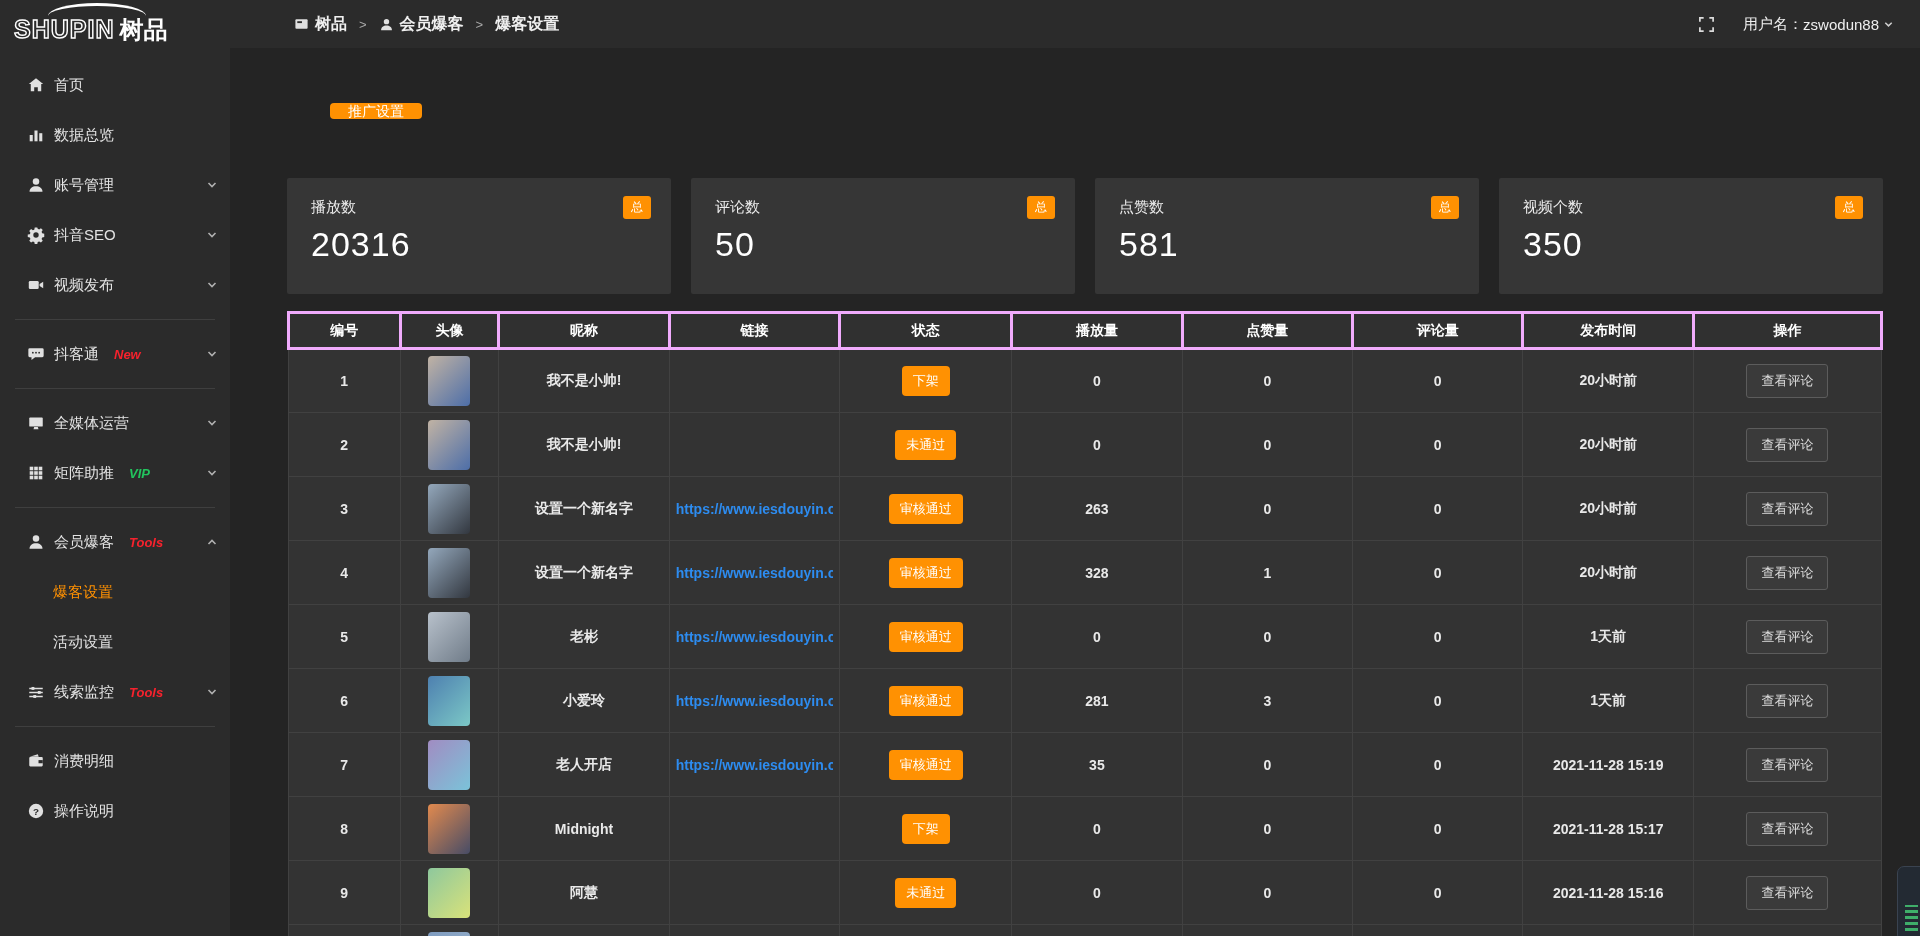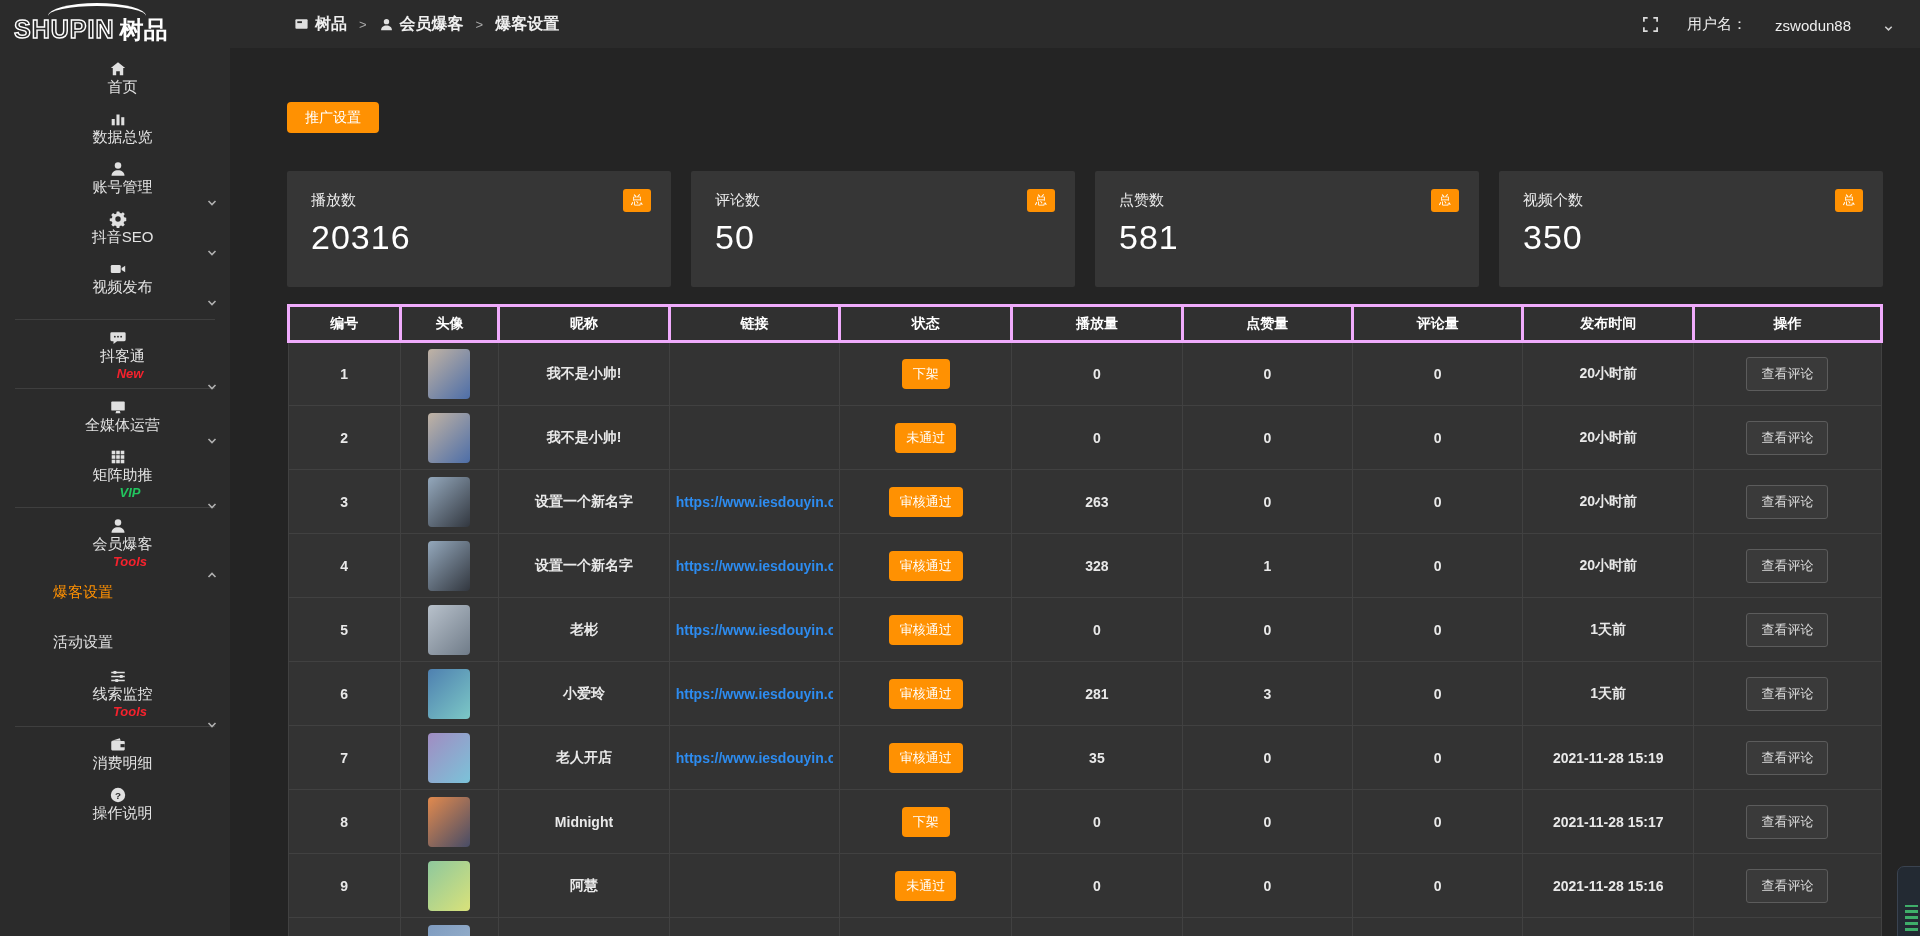--- a/index.html
+++ b/index.html
@@ -13,50 +13,50 @@
   .logo-arc { position:absolute; top:3px; left:48px; width:98px; height:13px;
               border-top:3px solid #fff; border-radius:50% 50% 0 0 / 100% 100% 0 0; }
   .logo-en { font-size:25px; font-weight:800; letter-spacing:1px; color:#fff; line-height:1; }
   @supports (-webkit-text-stroke: 1px #fff) {
     .logo-en { color:transparent; -webkit-text-stroke:1.4px #fff; }
   }
   .logo-cn { font-size:24px; font-weight:800; color:#fff; margin-left:5px; line-height:1; }
 
   .menu { padding-top:12px; }
   .menu-item { height:50px; display:flex; align-items:center; padding:0 12px 0 27px;
-               font-size:15px; color:#e3e3e3; cursor:pointer;flex-direction:column; }
+               font-size:15px; color:#e3e3e3; cursor:pointer; }
   .ic { display:inline-block; }
   .ic svg { width:100%; height:100%; display:block; }
   .menu-item .ic.lead { width:18px; height:18px; margin-right:9px; color:#e0e0e0; flex-shrink:0; }
   .menu-badge { font-size:13px; font-weight:700; font-style:italic; margin-left:15px; }
   .chev { margin-left:auto; width:12px; height:12px; color:#b0b0b0; }
   .menu-subitem { height:50px; display:flex; align-items:center; padding-left:53px;
                   font-size:15px; color:#e3e3e3; cursor:pointer; }
   .menu-subitem.active { color:#ff9102; }
   .menu-divider { border-top:1px solid #3f3f3f; margin:9px 15px; }
 
   
   .main { flex:1; display:flex; flex-direction:column; min-width:0; }
   .topbar { height:48px; background:#2b2b2b; display:flex; align-items:center;
             padding:0 26px 0 64px; flex-shrink:0; }
   .breadcrumb { display:flex; align-items:center; font-size:16px; font-weight:600; color:#f0f0f0; }
   .crumb { display:flex; align-items:center; cursor:pointer; }
   .crumb .ic { width:15px; height:15px; margin-right:6px; color:#e0e0e0; }
   .crumb-sep { color:#a8a8a8; font-size:13px; font-weight:400; margin:0 12px; }
   .topbar-right { margin-left:auto; display:flex; align-items:center; gap:28px; font-size:15px; color:#eee; }
   .fs-icon { width:17px; height:17px; color:#dcdcdc; cursor:pointer; }
-  .username { display:flex; align-items:flex-end; cursor:pointer;gap:28px; }
+  .username { display:flex; align-items:center; cursor:pointer; }
   .username .chev { width:11px; height:11px; margin-left:4px; color:#cfcfcf; }
 
   
   .content { flex:1; padding:54px 37px 0 57px; }
   .promo-btn { background:#ff9102; color:#fff; border:none; border-radius:4px;
-               font-size:14px; height:31px; padding:0 18px; cursor:pointer; font-family:inherit; }
-
-  .stats { display:flex; gap:20px; margin-top:38px; }
+               font-size:14px; height:16px; padding:0 18px; cursor:pointer; font-family:inherit;margin-left:43px; }
+
+  .stats { display:flex; gap:20px; margin-top:58px; }
   .stat-card { flex:1; height:116px; background:#363636; border-radius:2px;
                position:relative; padding:20px 24px; }
   .stat-label { font-size:15px; color:#ececec; }
   .stat-value { font-size:34px; color:#fff; margin-top:8px; letter-spacing:1px; }
   .stat-badge { position:absolute; top:18px; right:20px; background:#ff9102; color:#fff;
                 font-size:12px; padding:3px 8px; border-radius:3px; }
 
   .data-table { width:100%; border-collapse:collapse; table-layout:fixed; margin-top:17px; }
   .data-table th { background:#303030; height:36px; font-size:14px; font-weight:700; color:#fff;
                    border:3px solid #f0abfc; }

